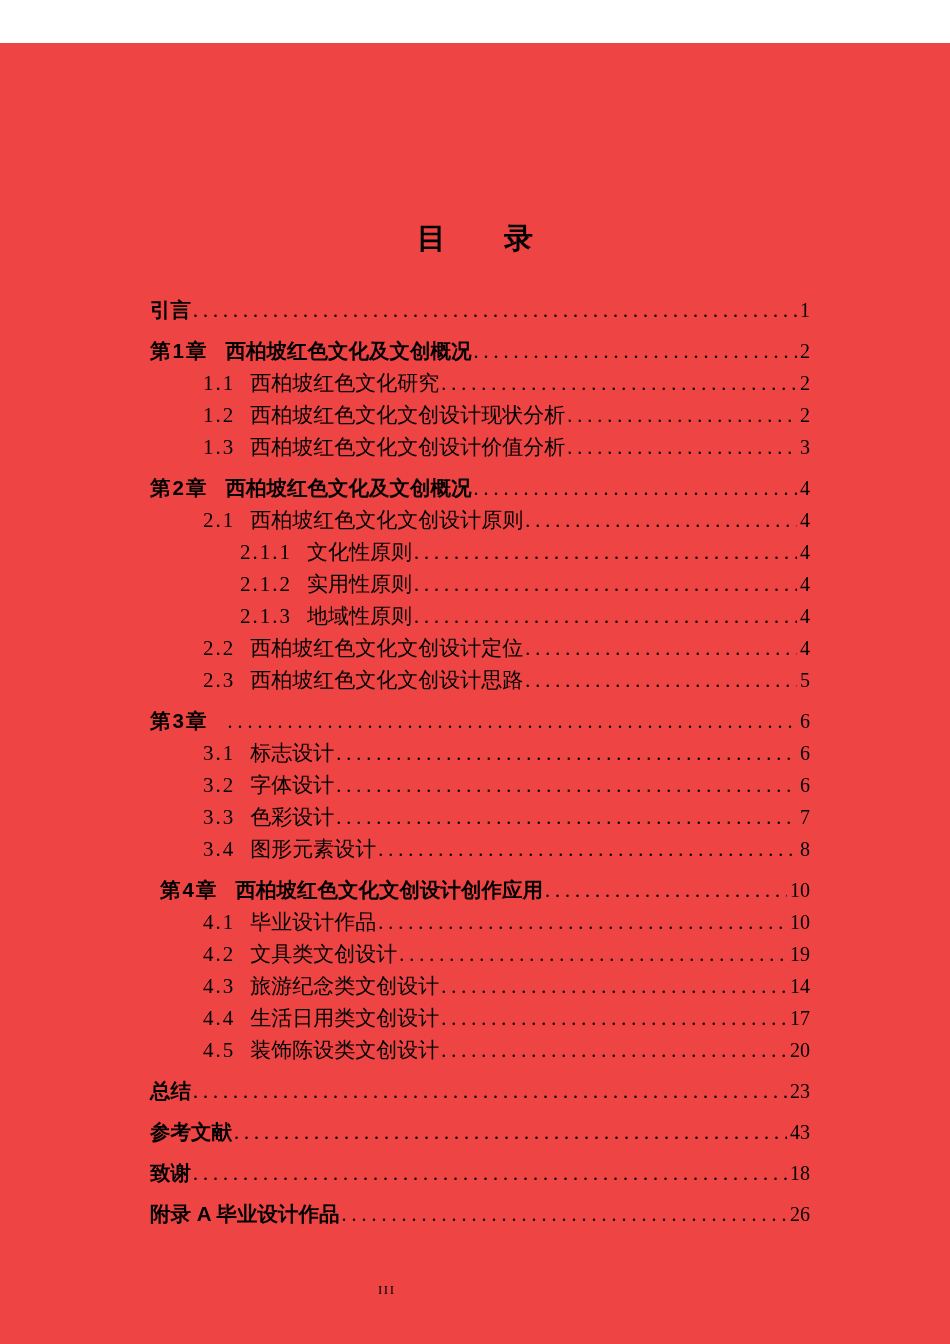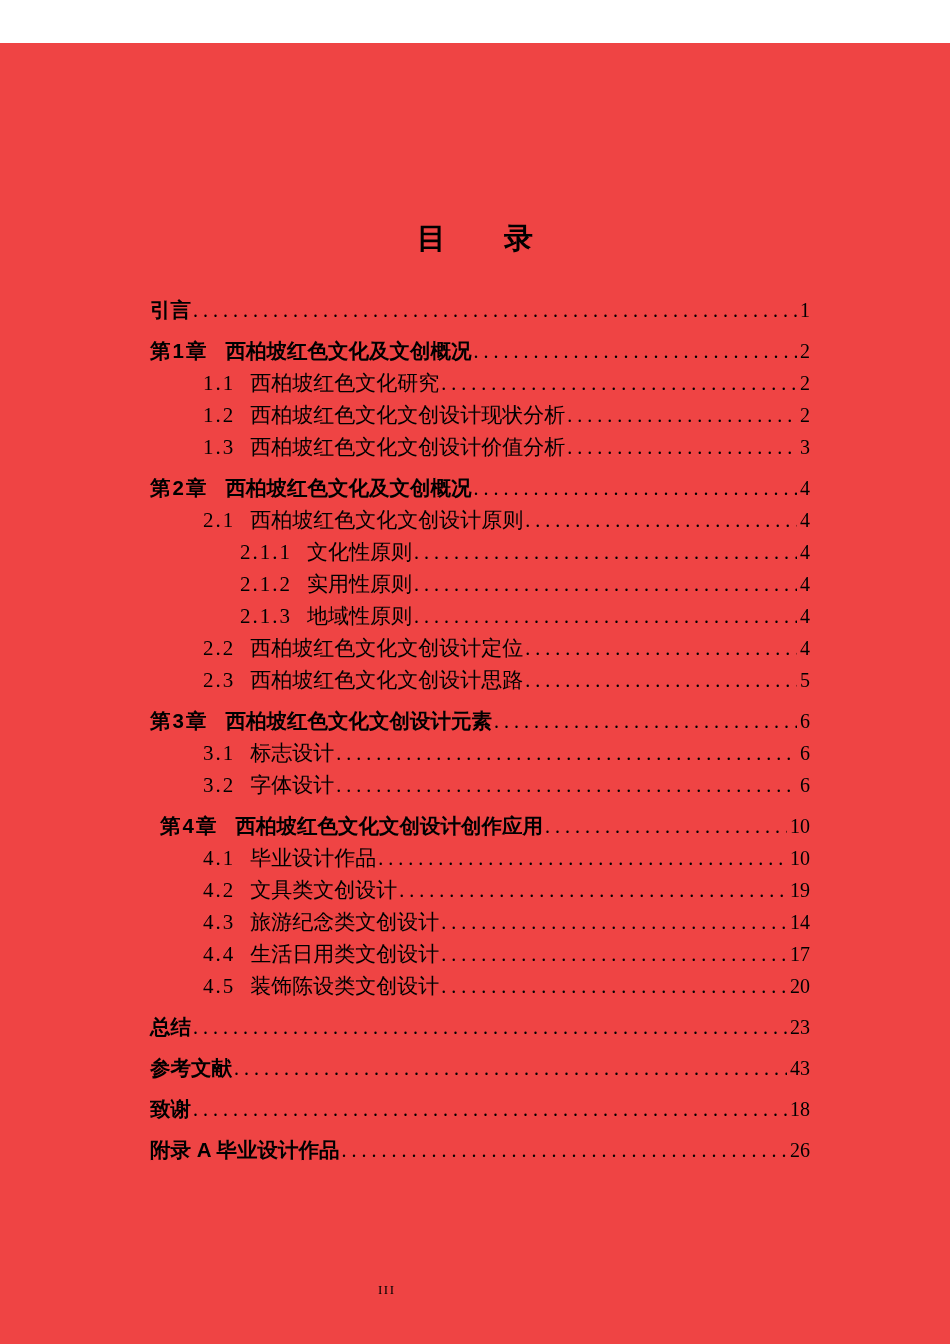--- a/index.html
+++ b/index.html
@@ -164,35 +164,46 @@
     <span class="pagenum">4</span>
   </div>
       <div class="toc-row lvl1">
     <span class="num">2.3</span>
     <span class="label">西柏坡红色文化文创设计思路</span>
     <span class="dots"></span>
     <span class="pagenum">5</span>
   </div>
       <div class="toc-row lvl0 group bold">
     <span class="num">第3章</span>
-    <span class="label">西柏坡红色文化文创设计元素</span>
     <span class="dots"></span>
     <span class="pagenum">6</span>
   </div>
       <div class="toc-row lvl1">
     <span class="num">3.1</span>
     <span class="label">标志设计</span>
     <span class="dots"></span>
     <span class="pagenum">6</span>
   </div>
       <div class="toc-row lvl1">
     <span class="num">3.2</span>
     <span class="label">字体设计</span>
     <span class="dots"></span>
     <span class="pagenum">6</span>
+  </div>
+      <div class="toc-row lvl1">
+    <span class="num">3.3</span>
+    <span class="label">色彩设计</span>
+    <span class="dots"></span>
+    <span class="pagenum">7</span>
+  </div>
+      <div class="toc-row lvl1">
+    <span class="num">3.4</span>
+    <span class="label">图形元素设计</span>
+    <span class="dots"></span>
+    <span class="pagenum">8</span>
   </div>
       <div class="toc-row lvl0 group bold extra">
     <span class="num">第4章</span>
     <span class="label">西柏坡红色文化文创设计创作应用</span>
     <span class="dots"></span>
     <span class="pagenum">10</span>
   </div>
       <div class="toc-row lvl1">
     <span class="num">4.1</span>
     <span class="label">毕业设计作品</span>

